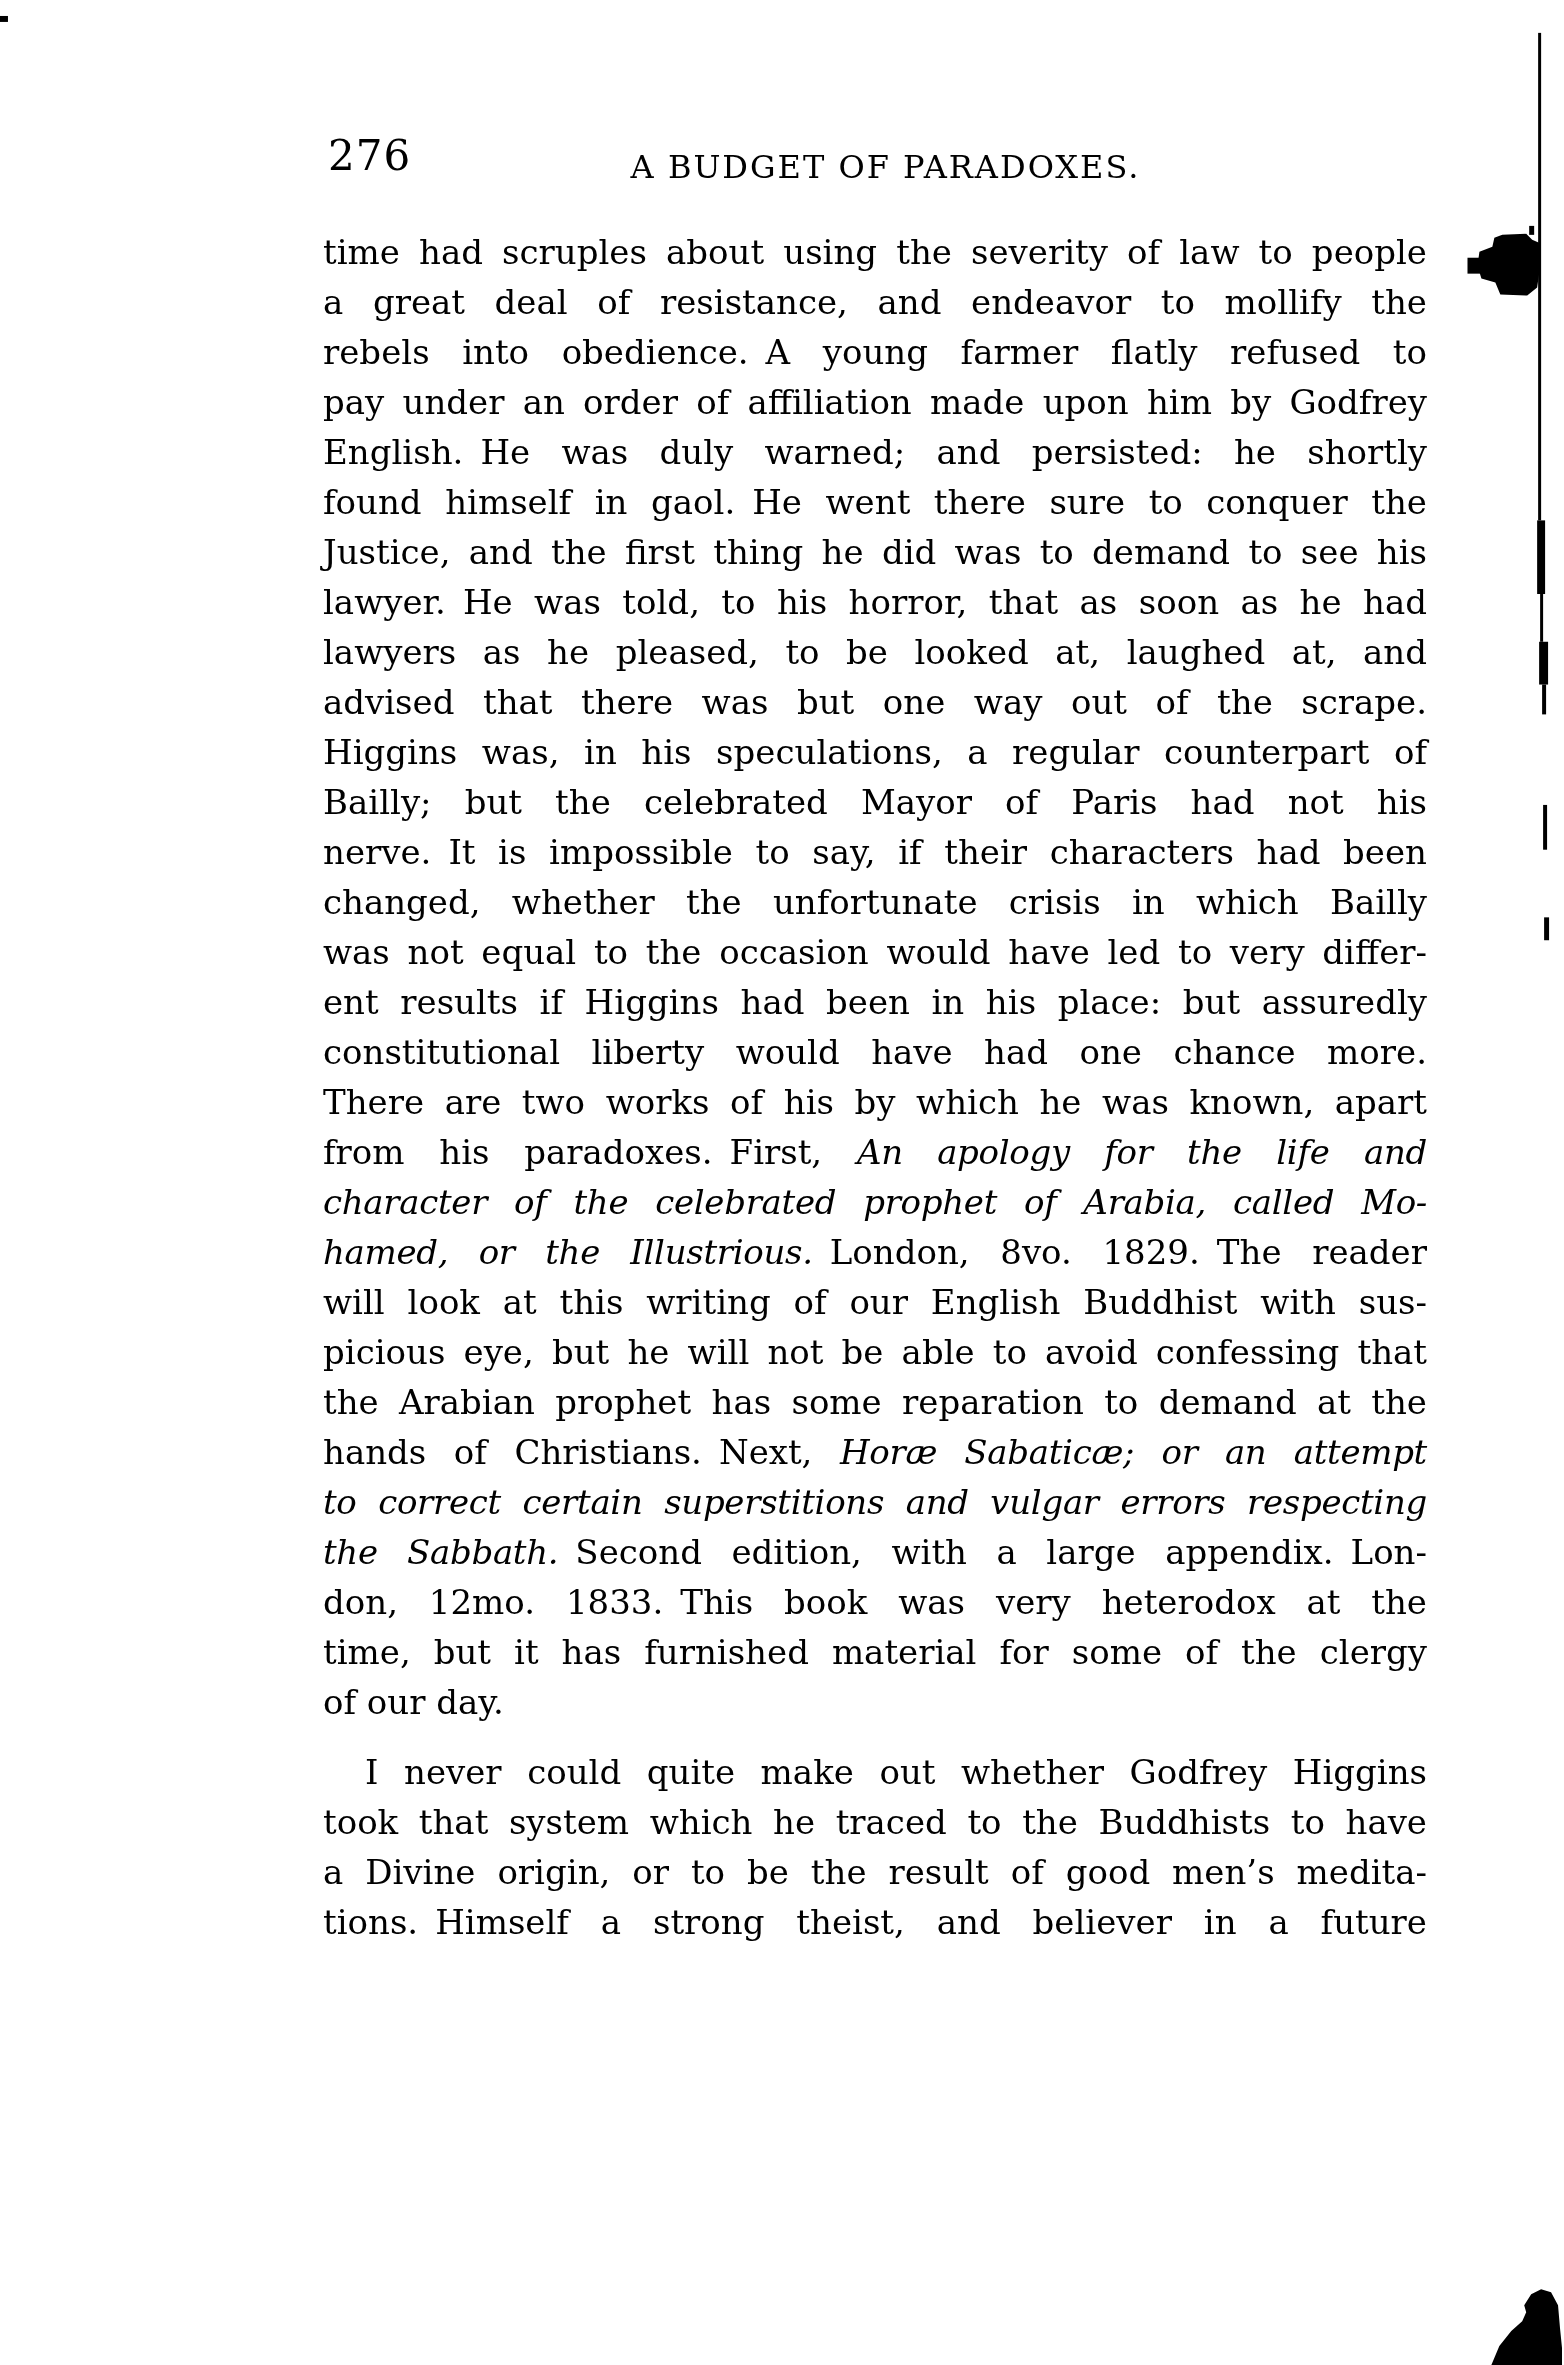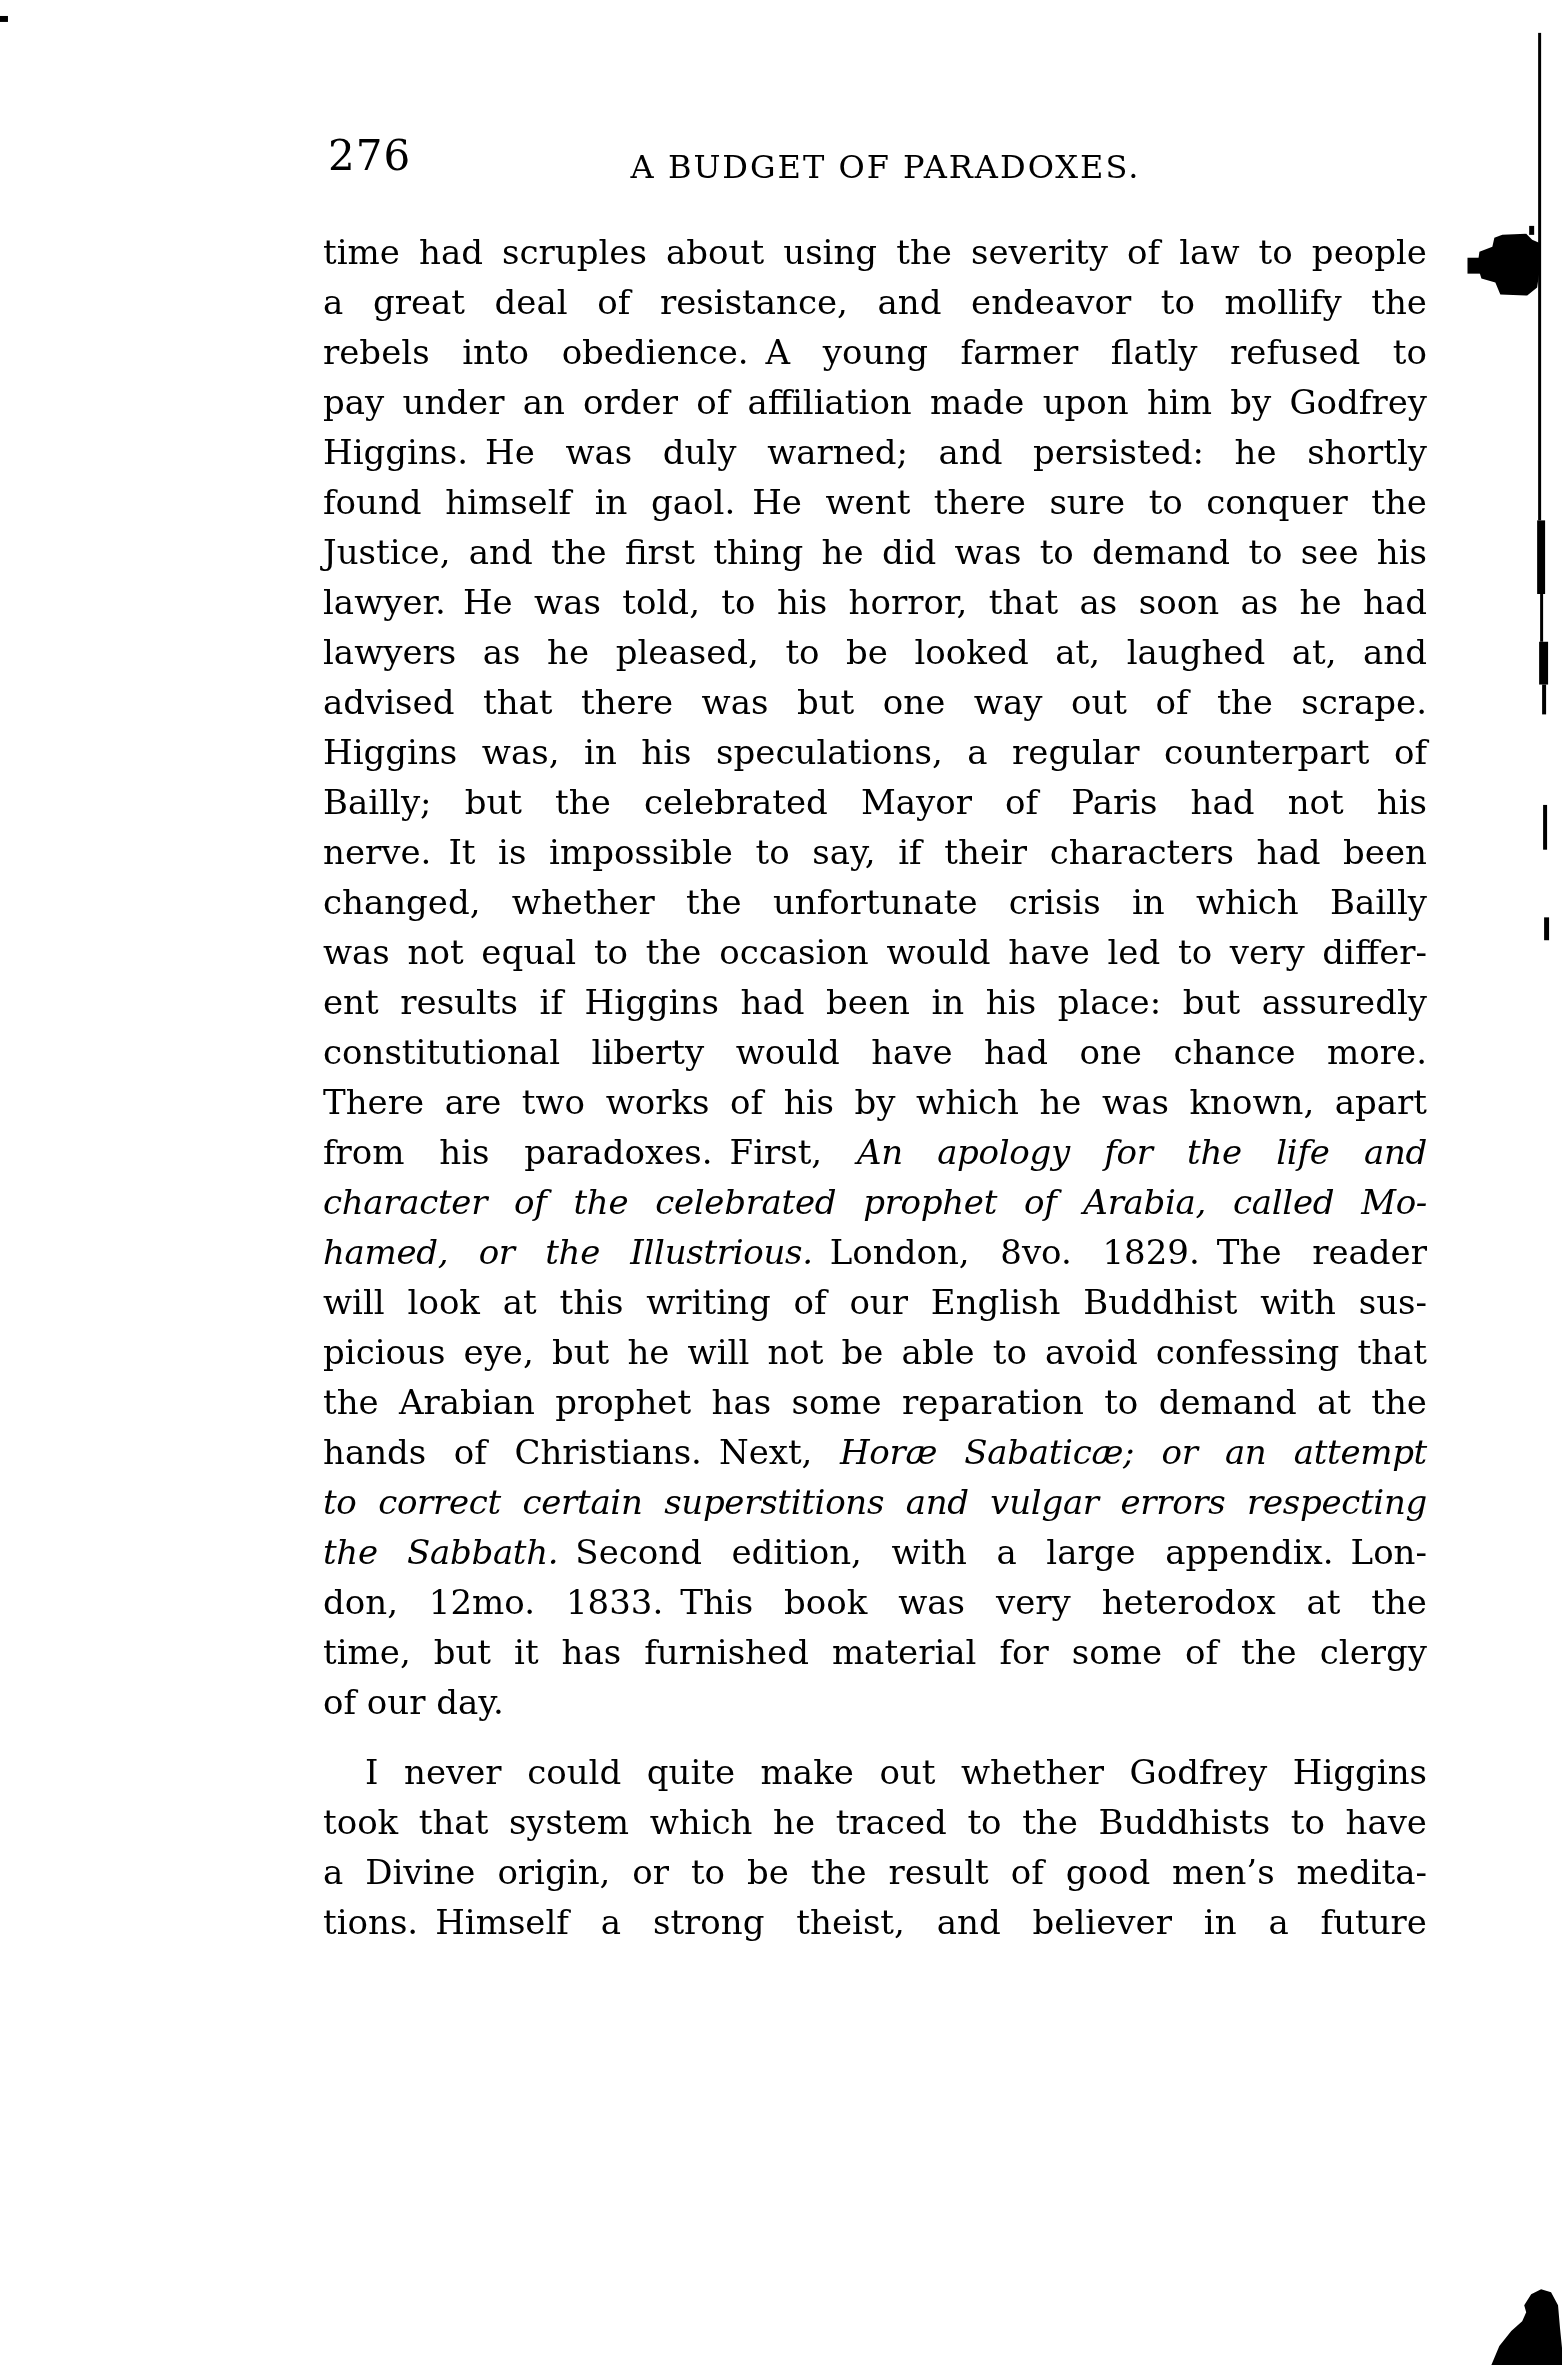--- a/index.html
+++ b/index.html
@@ -48,21 +48,21 @@
 
   <span class="folio">276</span>
 
   <span class="running-title">A BUDGET OF PARADOXES.</span>
 
   <main class="body-text">
       <div class="line"><span>time had scruples about using the severity of law to people</span></div>
       <div class="line"><span>a great deal of resistance, and endeavor to mollify the</span></div>
       <div class="line"><span>rebels into obedience. A young farmer flatly refused to</span></div>
       <div class="line"><span>pay under an order of affiliation made upon him by Godfrey</span></div>
-      <div class="line"><span>Higgins. He was duly warned; and persisted: he shortly</span></div>
+      <div class="line"><span>English. He was duly warned; and persisted: he shortly</span></div>
       <div class="line"><span>found himself in gaol. He went there sure to conquer the</span></div>
       <div class="line"><span>Justice, and the first thing he did was to demand to see his</span></div>
       <div class="line"><span>lawyer. He was told, to his horror, that as soon as he had</span></div>
       <div class="line"><span>lawyers as he pleased, to be looked at, laughed at, and</span></div>
       <div class="line"><span>advised that there was but one way out of the scrape.</span></div>
       <div class="line"><span>Higgins was, in his speculations, a regular counterpart of</span></div>
       <div class="line"><span>Bailly; but the celebrated Mayor of Paris had not his</span></div>
       <div class="line"><span>nerve. It is impossible to say, if their characters had been</span></div>
       <div class="line"><span>changed, whether the unfortunate crisis in which Bailly</span></div>
       <div class="line"><span>was not equal to the occasion would have led to very differ-</span></div>

